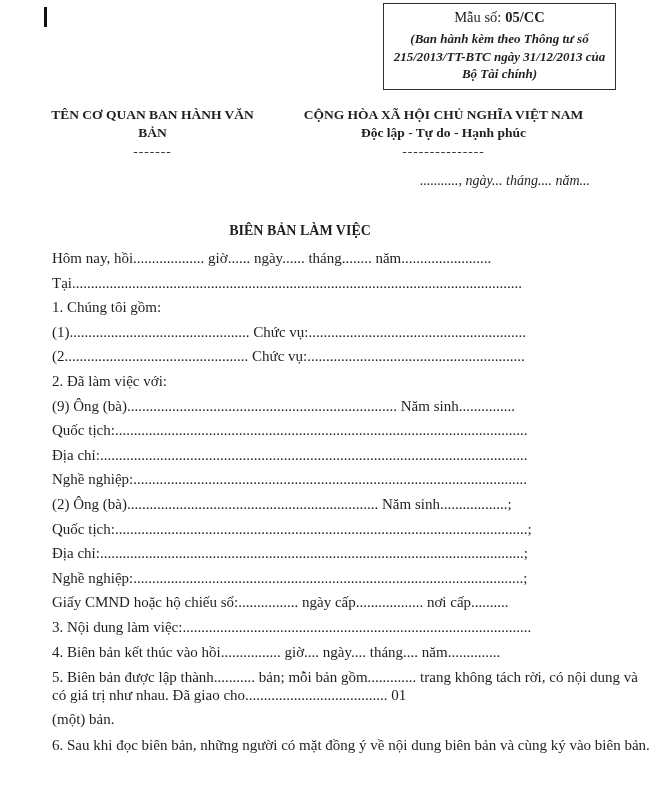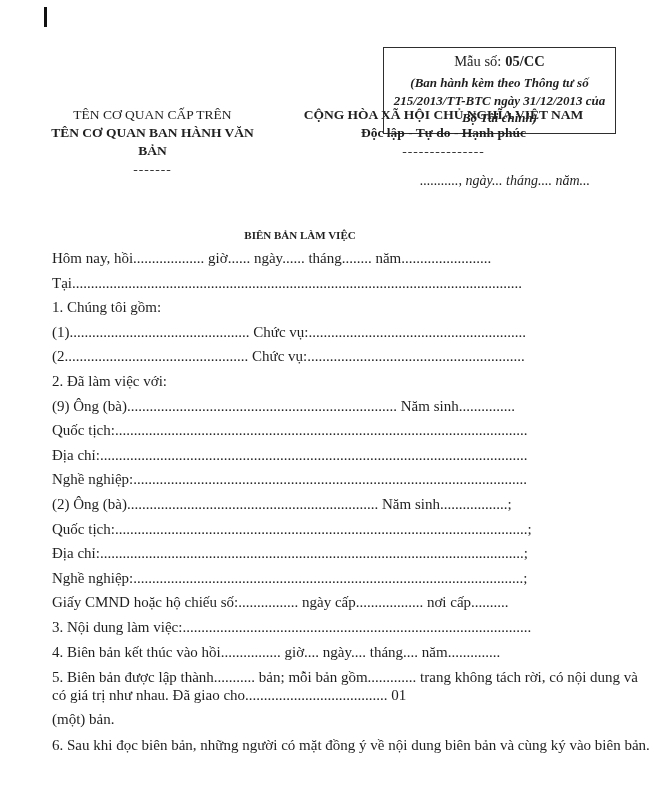--- a/index.html
+++ b/index.html
@@ -6,40 +6,40 @@
   html,body { background:#ffffff; }
   .page {
     position:relative; width:665px; height:800px; background:#ffffff;
     font-family:"Liberation Serif","DejaVu Serif",serif; color:#1f1f1f;
     overflow:hidden;
   }
   .caret { position:absolute; left:44px; top:7px; width:2.5px; height:20px; background:#111; }
 
   .form-box {
     position:absolute; left:383px; top:3px; width:233px;
-    border:1.5px solid #2e2e2e; text-align:center; padding:4px 8px 6px 8px;margin-top:44px;
+    border:1.5px solid #2e2e2e; text-align:center; padding:4px 8px 6px 8px;
   }
   .form-box-title { font-size:14.5px; line-height:19px; }
   .form-box-title .lbl { margin-right:4px; }
   .form-box-title .num { font-weight:bold; }
   .form-box-note { font-style:italic; font-size:13px; line-height:17.5px; margin-top:3px;font-weight:bold; }
 
   .header { position:absolute; top:106px; left:40px; width:582px; display:flex; }
   .header-left  { width:225px; text-align:center; font-size:13.5px; line-height:18px; }
   .header-right { flex:1; text-align:center; font-size:13.5px; line-height:18px; }
   .bold { font-weight:bold; }
   .h-divider { font-weight:normal; letter-spacing:1px; line-height:14px; margin-top:3px; color:#2e2e2e; }
   .date-line {
     font-style:italic; font-weight:normal; font-size:14px;
     text-align:right; padding-right:32px; margin-top:13px;
   }
 
   .title {
-    position:absolute; top:229px; left:40px; width:520px;
-    text-align:center; font-weight:bold; font-size:11px;
+    position:absolute; top:223px; left:40px; width:520px;
+    text-align:center; font-weight:bold; font-size:14px;
   }
 
   .body { position:absolute; top:246px; left:52px; width:600px; font-size:15px; }
   .line { line-height:24.6px; white-space:nowrap; }
   .para { line-height:17.8px; }
   .para.p0 { margin-top:5px; }
   .para.p1 { margin-top:6px; }
   .para.p2 { margin-top:9px; }
 </style>
 </head>
@@ -51,21 +51,20 @@
 
   <div class="form-box">
     <div class="form-box-title">
       <span class="lbl">Mẫu số:</span><span class="num">05/CC</span>
     </div>
     <div class="form-box-note">(Ban hành kèm theo Thông tư số 215/2013/TT-BTC ngày 31/12/2013 của Bộ Tài chính)</div>
   </div>
 
   <div class="header">
     <div class="header-left">
-      <div>TÊN CƠ QUAN CẤP TRÊN</div>
       <div class="bold">TÊN CƠ QUAN BAN HÀNH VĂN BẢN</div>
       <div class="h-divider">-------</div>
     </div>
     <div class="header-right">
       <div class="bold">CỘNG HÒA XÃ HỘI CHỦ NGHĨA VIỆT NAM</div>
       <div class="bold">Độc lập - Tự do - Hạnh phúc</div>
       <div class="h-divider">---------------</div>
       <div class="date-line">..........., ngày... tháng.... năm...</div>
     </div>
   </div>

